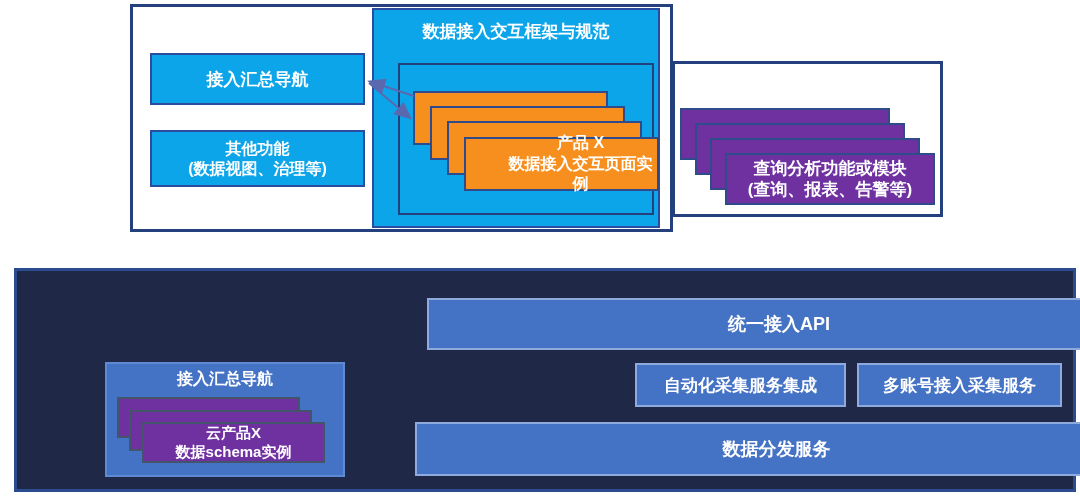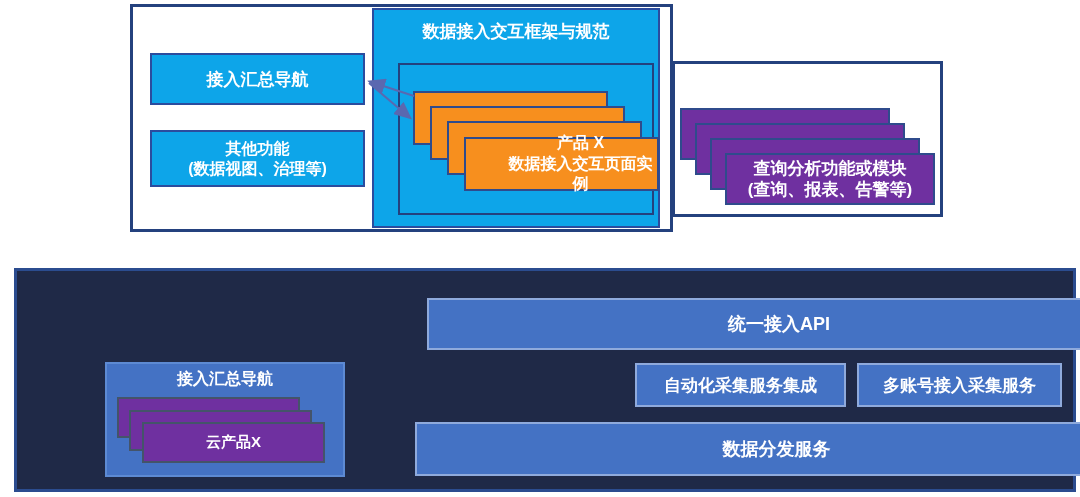--- a/index.html
+++ b/index.html
@@ -113,20 +113,21 @@
 
   <div class="abs dark-panel"></div>
 
   <div class="abs frame-box"></div>
   <div class="abs frame-title center">接入汇总导航</div>
   <div class="abs s-card s1"></div>
   <div class="abs s-card s2"></div>
   <div class="abs s-card s3 center">
     <div>
       <div>云产品X</div>
+      <div>数据schema实例</div>
     </div>
   </div>
 
   <div class="abs blue-bar api-bar center">统一接入API</div>
 
   <div class="abs blue-bar svc svc2 center">自动化采集服务集成</div>
   <div class="abs blue-bar svc svc3 center">多账号接入采集服务</div>
 
   <div class="abs blue-bar dist-bar center">数据分发服务</div>
 

